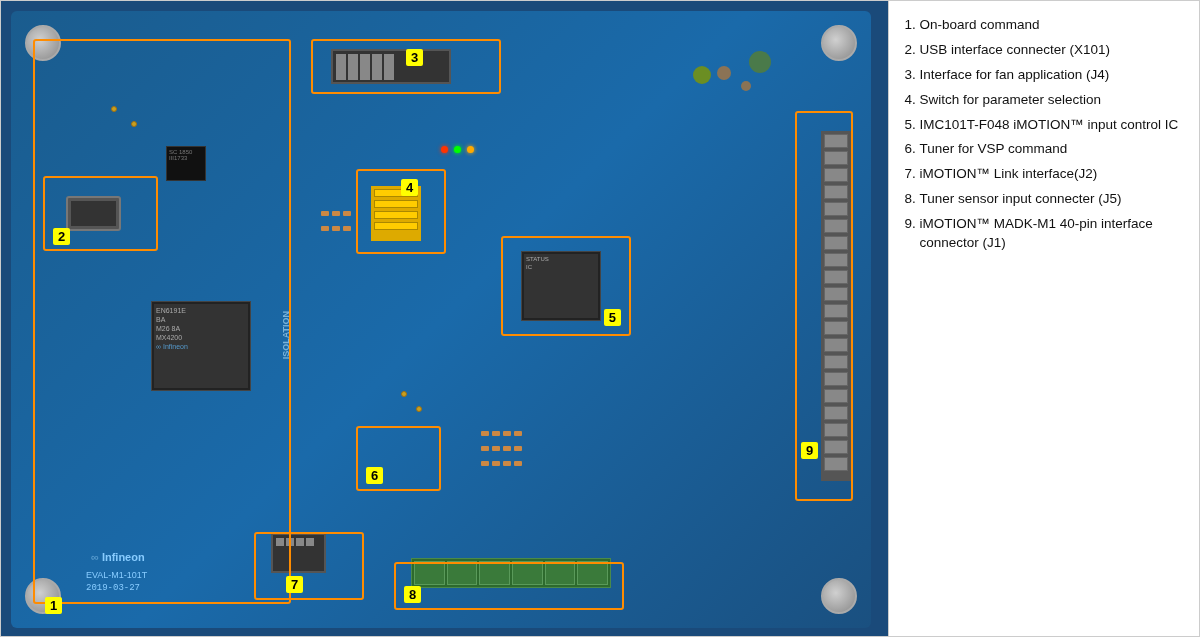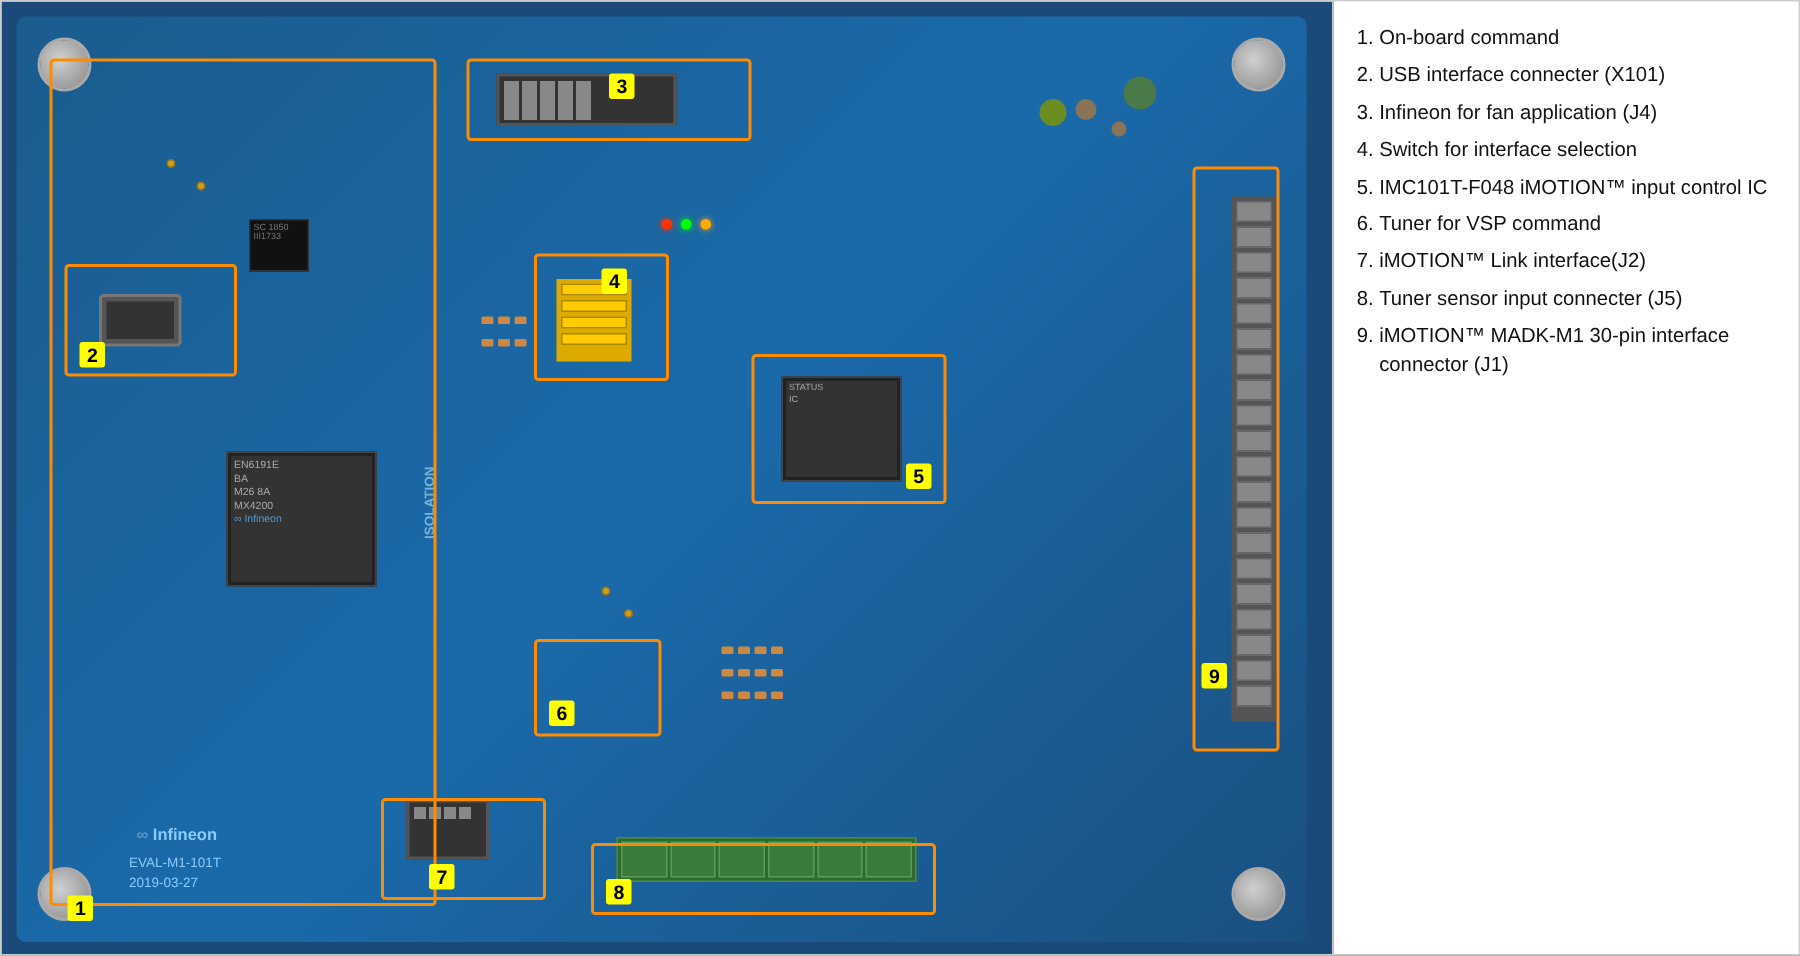--- a/index.html
+++ b/index.html
@@ -269,21 +269,21 @@
         <div class="resistor"></div>
         <div class="resistor"></div>
     </div>
 
     <div class="isolation-text" style="left:270px;top:300px;">ISOLATION</div>
 
     <div class="brand-text" style="left:80px;bottom:65px;">
       <span style="color:#5599cc;">∞</span> Infineon
     </div>
     <div style="position:absolute;left:75px;bottom:48px;color:#88ccff;font-size:9px;">EVAL-M1-101T</div>
-    <div style="position:absolute;left:75px;bottom:35px;color:#88ccff;font-size:9px;">2019-03-27</div>
+    <div style="position:absolute;left:75px;bottom:35px;color:#88ccff;font-size:9px;font-family:Liberation Mono, monospace;">2019-03-27</div>
 
     <div class="via" style="top:95px;left:100px;width:6px;height:6px;"></div>
     <div class="via" style="top:110px;left:120px;width:6px;height:6px;"></div>
     <div class="via" style="top:380px;left:390px;width:6px;height:6px;"></div>
     <div class="via" style="top:395px;left:405px;width:6px;height:6px;"></div>
 
     <div style="position:absolute;top:135px;left:430px;display:flex;gap:6px;">
       <div style="width:7px;height:7px;background:#ff3300;border-radius:50%;box-shadow:0 0 4px #ff3300;"></div>
       <div style="width:7px;height:7px;background:#00ff00;border-radius:50%;box-shadow:0 0 4px #00ff00;"></div>
       <div style="width:7px;height:7px;background:#ffaa00;border-radius:50%;box-shadow:0 0 4px #ffaa00;"></div>
@@ -330,34 +330,34 @@
 
 <div class="text-section">
   <ol start="1">
     <li>
       <span>On-board command</span>
     </li>
     <li>
       <span>USB interface connecter (X101)</span>
     </li>
     <li>
-      <span>Infineon for fan application (J4)</span>
-    </li>
-    <li>
-      <span>Switch for interface selection</span>
+      <span>Interface for fan application (J4)</span>
+    </li>
+    <li>
+      <span>Switch for parameter selection</span>
     </li>
     <li>
       <span>IMC101T-F048 iMOTION™ input control IC</span>
     </li>
     <li>
       <span>Tuner for VSP command</span>
     </li>
     <li>
       <span>iMOTION™ Link interface(J2)</span>
     </li>
     <li>
       <span>Tuner sensor input connecter (J5)</span>
     </li>
     <li>
-      <span>iMOTION™ MADK-M1 30-pin interface connector (J1)</span>
+      <span>iMOTION™ MADK-M1 40-pin interface connector (J1)</span>
     </li>
   </ol>
 </div>
 
 </body></html>

